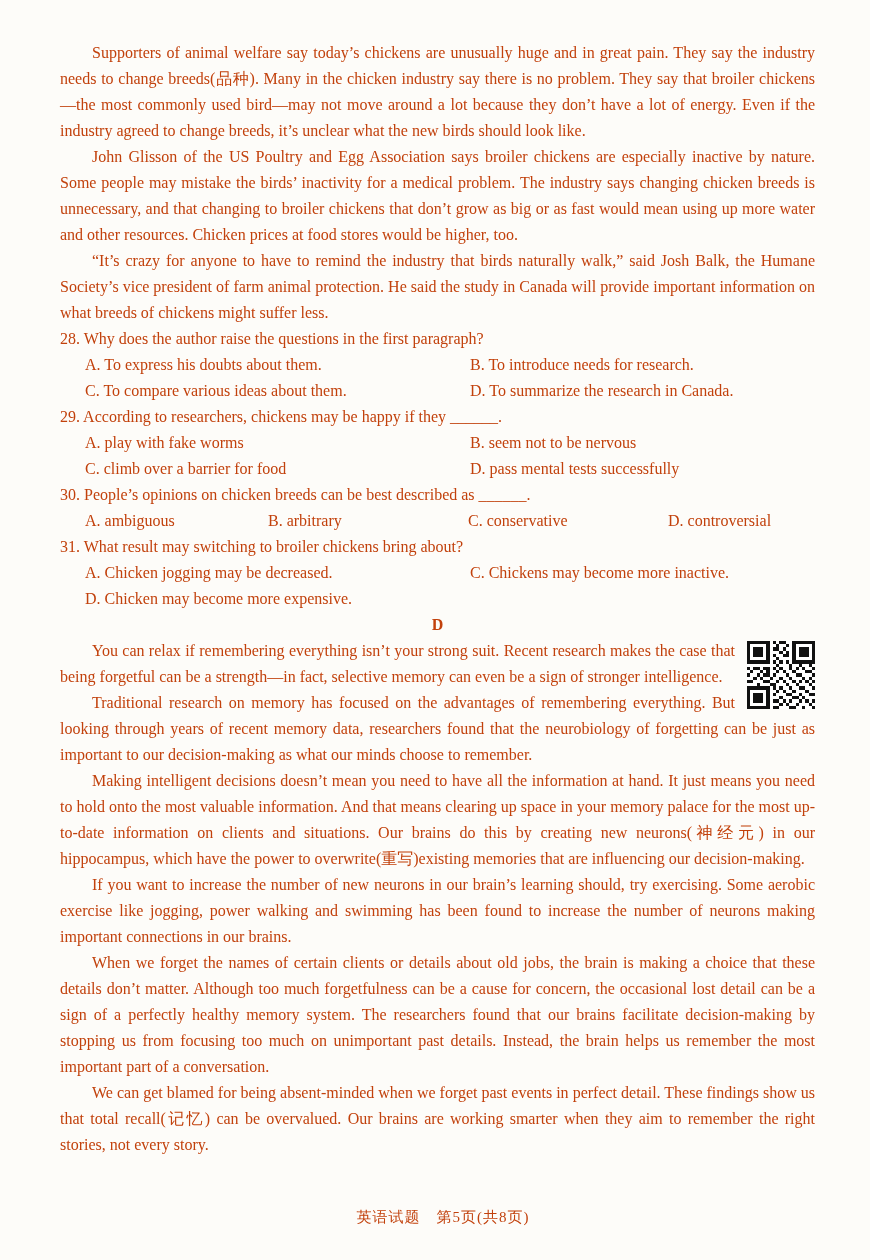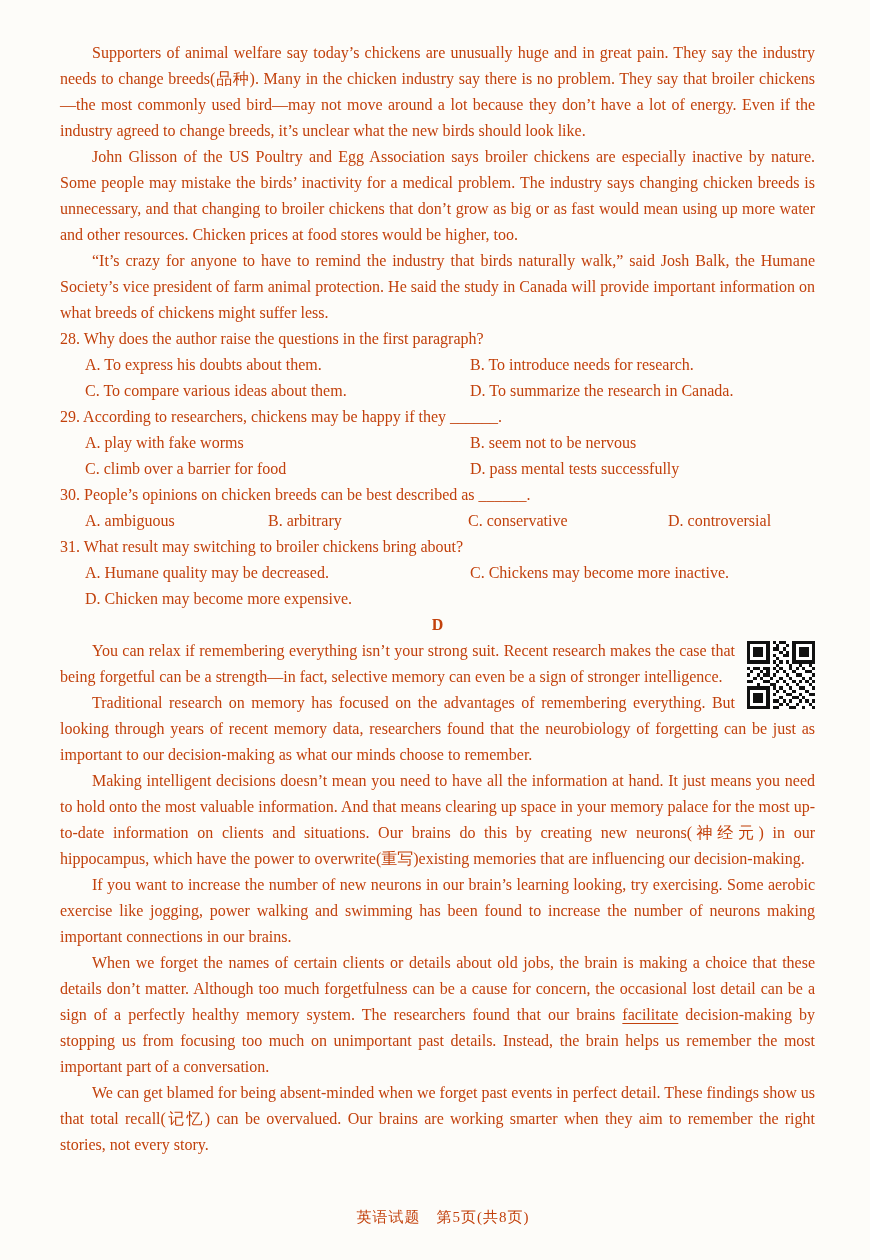--- a/index.html
+++ b/index.html
@@ -35,21 +35,21 @@
     text-align: center;
     font-weight: bold;
   }
   .qr {
     float: right;
     width: 68px;
     height: 68px;
     margin: 3px 0 3px 12px;
   }
   .qr svg { display: block; width: 68px; height: 68px; }
-  .ul { text-decoration: underline; text-underline-offset: 3px; }
+  .ul { text-underline-offset: 3px; }
   .footer {
     position: absolute;
     left: 8px;
     bottom: 30px;
     width: 100%;
     text-align: center;
     font-weight: normal;
     font-size: 15px;
     letter-spacing: 1px;
   }
@@ -89,21 +89,21 @@
       <span class="opt">A. ambiguous</span>
       <span class="opt">B. arbitrary</span>
       <span class="opt">C. conservative</span>
       <span class="opt">D. controversial</span>
     </div>
   </div>
 
   <div class="question">
     <p class="stem">31. What result may switching to broiler chickens bring about?</p>
     <div class="options cols-2">
-      <span class="opt">A. Humane quality may be decreased.</span>
+      <span class="opt">A. Chicken jogging may be decreased.</span>
       <span class="opt">C. Chickens may become more inactive.</span>
       <span class="opt">D. Chicken may become more expensive.</span>
     </div>
   </div>
 
   <p class="section-heading">D</p>
 
   <p class="para">
     <span class="qr">
       <svg viewBox="0 0 21 21" shape-rendering="crispEdges" xmlns="http://www.w3.org/2000/svg">
@@ -124,21 +124,21 @@
           <rect x="2" y="16" width="3" height="3"></rect>
           <path d="M8 0h1v1h-1zM10 0h2v1h-2zM9 1h1v1h-1zM12 1h1v1h-1zM8 2h2v1h-2zM11 2h1v1h-1zM10 3h1v1h-1zM12 3h1v1h-1zM8 4h1v1h-1zM11 4h2v1h-2zM9 5h1v1h-1zM8 6h1v1h-1zM10 6h1v1h-1zM12 6h1v1h-1zM9 7h1v1h-1zM13 7h1v1h-1zM16 7h1v1h-1zM19 7h1v1h-1zM0 8h1v1h-1zM2 8h2v1h-2zM5 8h2v1h-2zM8 8h1v1h-1zM10 8h1v1h-1zM13 8h1v1h-1zM15 8h1v1h-1zM17 8h1v1h-1zM20 8h1v1h-1zM1 9h1v1h-1zM4 9h1v1h-1zM6 9h1v1h-1zM9 9h1v1h-1zM11 9h1v1h-1zM14 9h1v1h-1zM18 9h2v1h-2zM0 10h1v1h-1zM3 10h1v1h-1zM5 10h2v1h-2zM8 10h1v1h-1zM12 10h1v1h-1zM15 10h2v1h-2zM20 10h1v1h-1zM2 11h1v1h-1zM4 11h1v1h-1zM7 11h1v1h-1zM10 11h1v1h-1zM13 11h1v1h-1zM17 11h1v1h-1zM19 11h1v1h-1zM0 12h2v1h-2zM5 12h2v1h-2zM9 12h1v1h-1zM11 12h1v1h-1zM14 12h1v1h-1zM16 12h1v1h-1zM18 12h1v1h-1zM20 12h1v1h-1zM3 13h1v1h-1zM7 13h2v1h-2zM12 13h1v1h-1zM15 13h1v1h-1zM19 13h1v1h-1zM8 14h1v1h-1zM10 14h1v1h-1zM13 14h1v1h-1zM16 14h2v1h-2zM20 14h1v1h-1zM9 15h1v1h-1zM11 15h1v1h-1zM14 15h1v1h-1zM18 15h1v1h-1zM8 16h1v1h-1zM12 16h2v1h-2zM16 16h1v1h-1zM19 16h2v1h-2zM10 17h1v1h-1zM14 17h2v1h-2zM17 17h1v1h-1zM8 18h2v1h-2zM11 18h1v1h-1zM13 18h1v1h-1zM16 18h1v1h-1zM18 18h1v1h-1zM20 18h1v1h-1zM10 19h1v1h-1zM12 19h1v1h-1zM15 19h1v1h-1zM19 19h1v1h-1zM8 20h2v1h-2zM13 20h2v1h-2zM17 20h1v1h-1zM20 20h1v1h-1z"></path>
         </g>
       </svg>
     </span>
     <span>You can relax if remembering everything isn’t your strong suit. Recent research makes the case that being forgetful can be a strength—in fact, selective memory can even be a sign of stronger intelligence.</span>
   </p>
 
   <p class="para">Traditional research on memory has focused on the advantages of remembering everything. But looking through years of recent memory data, researchers found that the neurobiology of forgetting can be just as important to our decision-making as what our minds choose to remember.</p>
   <p class="para">Making intelligent decisions doesn’t mean you need to have all the information at hand. It just means you need to hold onto the most valuable information. And that means clearing up space in your memory palace for the most up-to-date information on clients and situations. Our brains do this by creating new neurons(神经元) in our hippocampus, which have the power to overwrite(重写)existing memories that are influencing our decision-making.</p>
-  <p class="para">If you want to increase the number of new neurons in our brain’s learning looking, try exercising. Some aerobic exercise like jogging, power walking and swimming has been found to increase the number of neurons making important connections in our brains.</p>
+  <p class="para">If you want to increase the number of new neurons in our brain’s learning should, try exercising. Some aerobic exercise like jogging, power walking and swimming has been found to increase the number of neurons making important connections in our brains.</p>
 
   <p class="para"><span>When we forget the names of certain clients or details about old jobs, the brain is making a choice that these details don’t matter. Although too much forgetfulness can be a cause for concern, the occasional lost detail can be a sign of a perfectly healthy memory system. The researchers found that our brains </span><span class="ul">facilitate</span><span> decision-making by stopping us from focusing too much on unimportant past details. Instead, the brain helps us remember the most important part of a conversation.</span></p>
 
   <p class="para">We can get blamed for being absent-minded when we forget past events in perfect detail. These findings show us that total recall(记忆) can be overvalued. Our brains are working smarter when they aim to remember the right stories, not every story.</p>
 
   <div class="footer">英语试题　第5页(共8页)</div>
 
 </div>
 
 </body></html>

